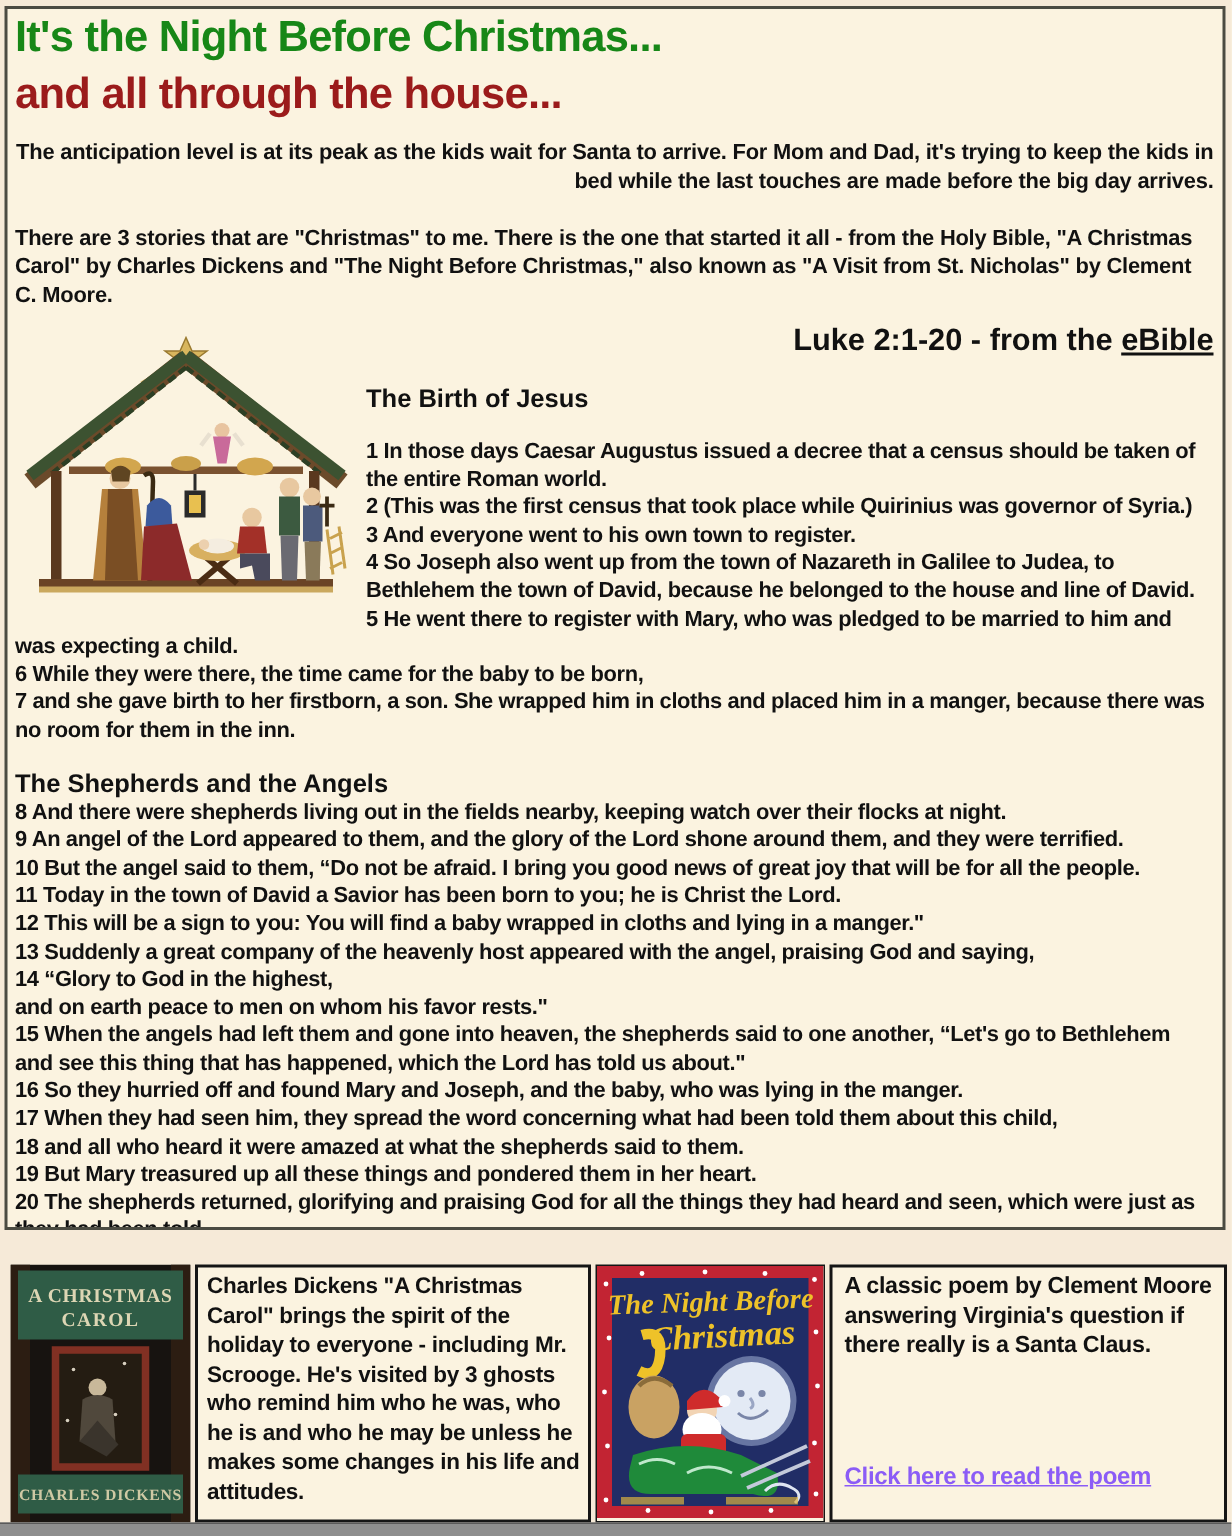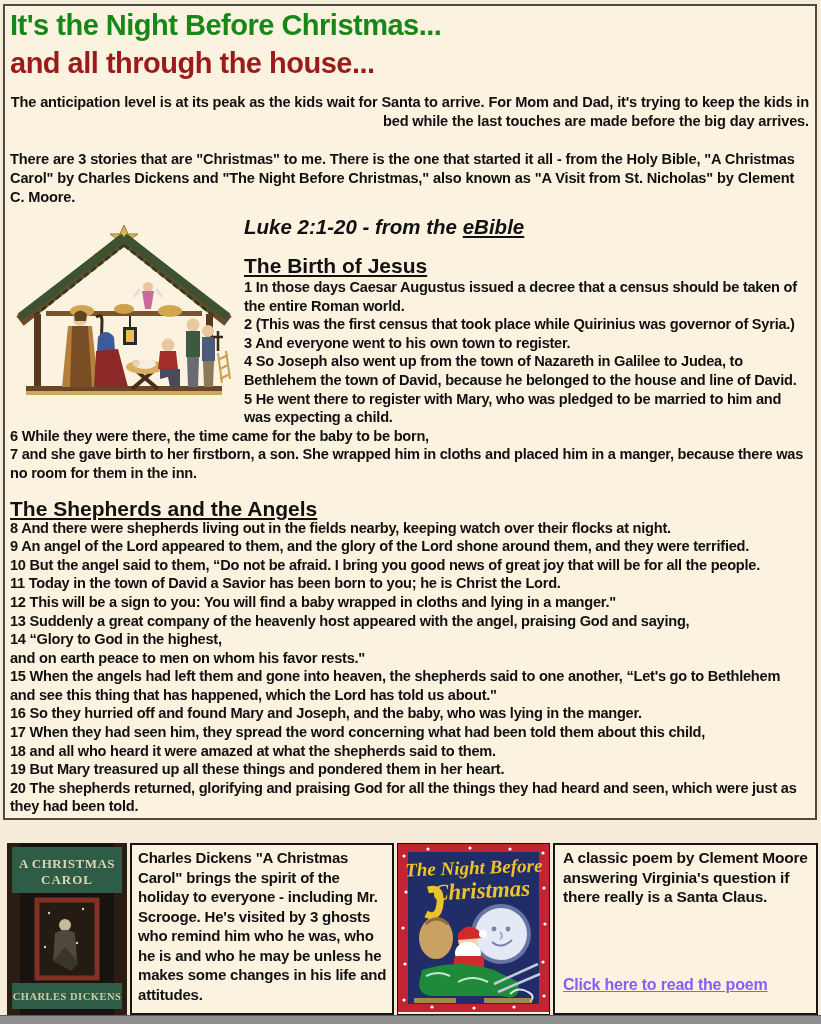--- a/index.html
+++ b/index.html
@@ -15,25 +15,25 @@
     padding:3px 6px 0 5px;overflow:hidden;
   }
   .page-title{margin:0;font-size:29px;line-height:33px;color:#178717;letter-spacing:-0.5px;}
   .page-subtitle{margin:5px 26px 0 0;font-size:29px;line-height:33px;color:#9b1b1b;letter-spacing:-0.5px;}
   .intro{font-size:14.6px;line-height:19px;letter-spacing:-0.15px;margin:0;}
   .intro.p1{margin-top:13px;text-align:right;}
   .intro.p2{margin-top:19px;}
   
   .scripture{margin-top:6px;}
   .nativity-figure{float:left;width:224px;height:192px;margin:4px 8px 0 2px;}
-  .luke-heading{font-size:20.5px;line-height:24px;text-align:left;margin-top:8px;font-style:italic;}
+  .luke-heading{font-size:20.5px;line-height:24px;text-align:right;margin-top:8px;}
   .luke-heading a{color:#111;text-decoration:underline;cursor:pointer;}
-  .section-heading{font-size:21px;line-height:21px;text-decoration:underline;margin-top:16px;}
+  .section-heading{font-size:17px;line-height:21px;margin-top:16px;}
   .verse{font-size:14.6px;line-height:18.6px;letter-spacing:-0.25px;}
-  .verses-birth{margin-top:2px;}
+  .verses-birth{margin-top:16px;}
   .shepherds-heading{clear:left;margin-top:15px;}
   
   .books-row{position:absolute;left:7px;top:843px;width:811px;height:172px;display:flex;column-gap:3px;}
   .cell{box-sizing:border-box;background:#fbf3e0;border:2px solid #151515;}
   .cell-cover{padding:0;border:none;}
   .cell-cover svg{display:block;}
   .cell-text1{width:264px;padding:3px 5px 0 6px;font-size:15px;line-height:19.5px;letter-spacing:-0.2px;}
   .cell-cover2{width:153px;border:1px solid #151515;}
   .cell-text2{flex:1;padding:3px 6px 0 8px;font-size:15.5px;line-height:19.5px;letter-spacing:-0.2px;position:relative;}
   .poem-link{position:absolute;left:8px;top:130px;font-size:16px;color:#8b5cf6;text-decoration:underline;cursor:pointer;}

